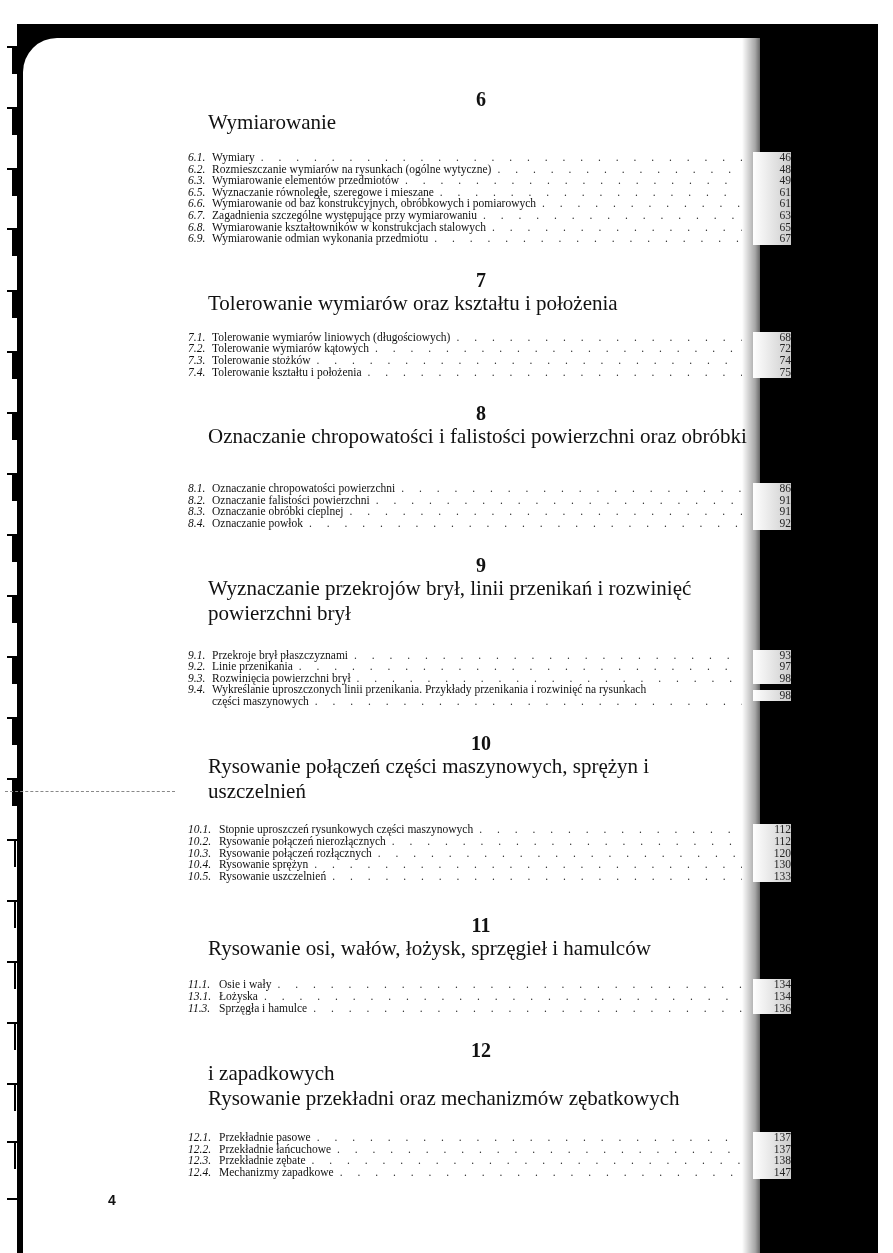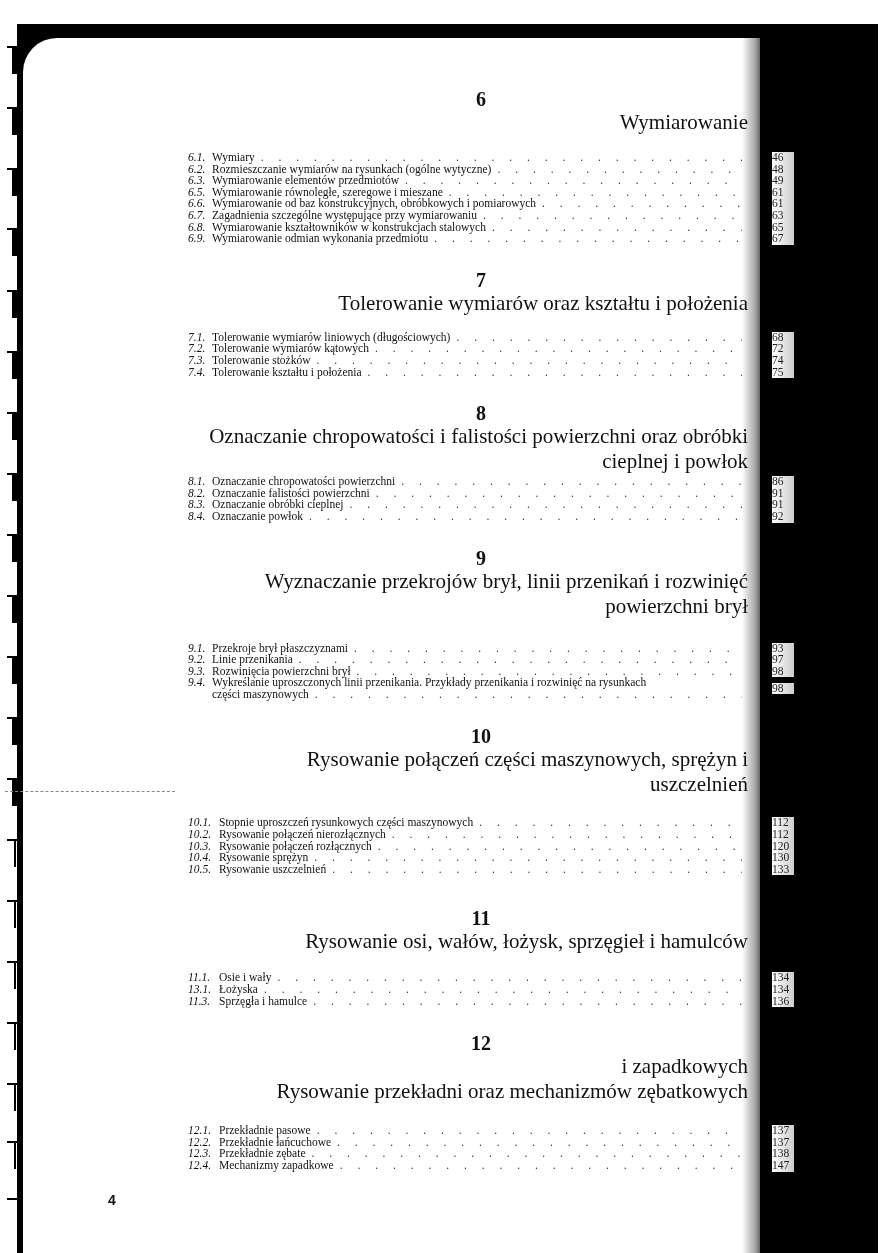--- a/index.html
+++ b/index.html
@@ -47,41 +47,41 @@
     border-top: 1px dashed #888;
   }
   
   .content { position: absolute; left: 188px; top: 88px; width: 560px; }
   .chapter { position: relative; }
   .ch-num {
     text-align: center; font-weight: bold; font-size: 20px; line-height: 22px;
     margin-left: 26px;
   }
   .ch-title {
-    text-align: right; font-size: 21px; line-height: 25px;
+    text-align: left; font-size: 21px; line-height: 25px;
     margin-left: 20px;
   }
   .entries { margin-top: 16px; }
   .entry {
     position: relative; display: flex; align-items: baseline;
     font-size: 11.5px; line-height: 11.6px; height: 11.6px; white-space: nowrap;
   }
   .entry .num { width: 24px; flex: none; font-style: italic; }
   .entry.wide .num { width: 31px; }
   .entry .label { flex: none; }
   .entry .dots {
     flex: 1; overflow: hidden; margin: 0 6px; letter-spacing: 0;
     color: #333;
   }
   .entry .dots::before {
     content: ". . . . . . . . . . . . . . . . . . . . . . . . . . . . . . . . . . . . . . . . . . . . . . . . . . . . . . . . . . . . . . .";
     word-spacing: 12px;
   }
   .entry .page {
-    position: absolute; left: 584px; width: 22px; text-align: left; color: #222;
+    position: absolute; left: 565px; width: 38px; text-align: right; color: #222;
     background: linear-gradient(to right, #fff, #ccc);
   }
   .entry.cont { padding-left: 24px; }
   .folio {
     position: absolute; left: 108px; top: 1192px; font-family: "Liberation Sans", sans-serif;
     font-size: 14px; font-weight: bold;
   }
 </style>
 </head>
 <body>
@@ -194,21 +194,21 @@
           <span class="page">48</span>
         </div>
       <div class="entry">
           <span class="num">6.3.</span>
           <span class="label">Wymiarowanie elementów przedmiotów</span>
           <span class="dots"></span>
           <span class="page">49</span>
         </div>
       <div class="entry">
           <span class="num">6.5.</span>
-          <span class="label">Wymiarowanie równoległe, szeregowe i mieszane</span>
+          <span class="label">Wyznaczanie równoległe, szeregowe i mieszane</span>
           <span class="dots"></span>
           <span class="page">61</span>
         </div>
       <div class="entry">
           <span class="num">6.6.</span>
           <span class="label">Wymiarowanie od baz konstrukcyjnych, obróbkowych i pomiarowych</span>
           <span class="dots"></span>
           <span class="page">61</span>
         </div>
       <div class="entry">
@@ -259,22 +259,21 @@
           <span class="label">Tolerowanie kształtu i położenia</span>
           <span class="dots"></span>
           <span class="page">75</span>
         </div>
     </div>
   </div>
 
   <div class="chapter" style="margin-top:24px">
     <div class="ch-num">8</div>
     <div class="ch-title">Oznaczanie chropowatości i falistości powierzchni oraz obróbki</div>
-    <div class="ch-title">cieplnej i powłok</div>
-    <div class="entries" style="margin-top:2px">
+    <div class="entries" style="margin-top:34px">
       <div class="entry">
           <span class="num">8.1.</span>
           <span class="label">Oznaczanie chropowatości powierzchni</span>
           <span class="dots"></span>
           <span class="page">86</span>
         </div>
       <div class="entry">
           <span class="num">8.2.</span>
           <span class="label">Oznaczanie falistości powierzchni</span>
           <span class="dots"></span>

